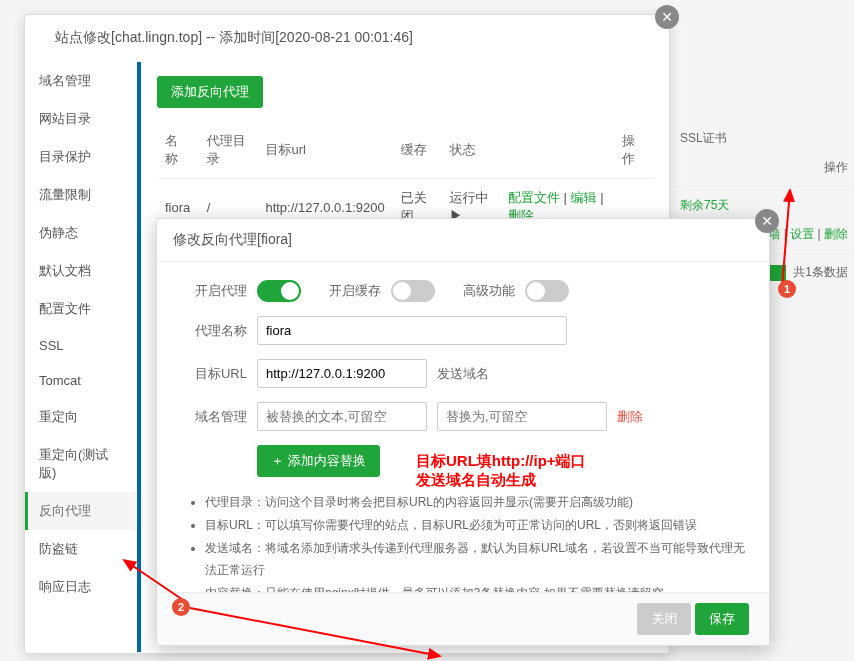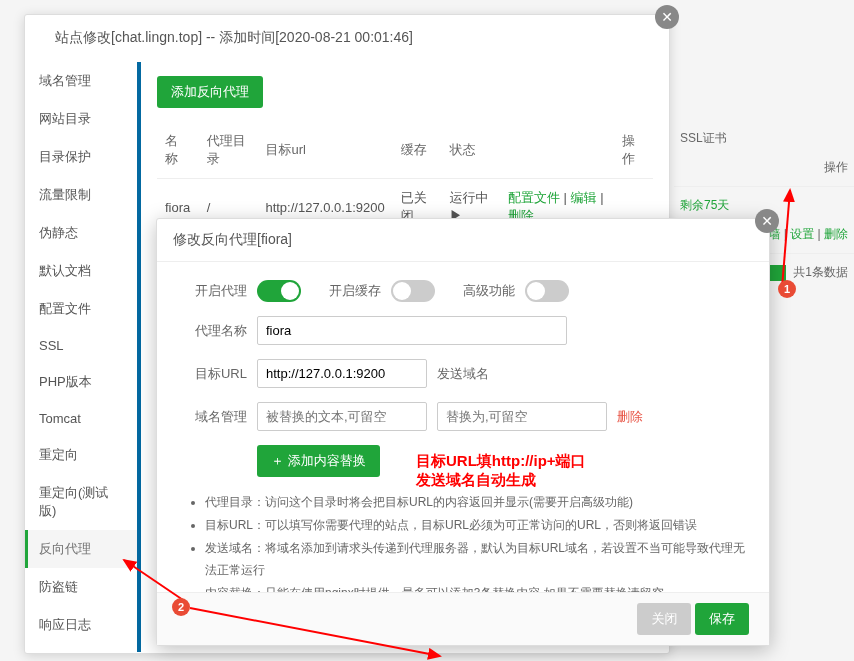--- a/index.html
+++ b/index.html
@@ -85,21 +85,20 @@
   <div class="outer-body">
     <div class="sidebar" id="sidebar">
         <div class="sidebar-item">域名管理</div>
         <div class="sidebar-item">网站目录</div>
         <div class="sidebar-item">目录保护</div>
         <div class="sidebar-item">流量限制</div>
         <div class="sidebar-item">伪静态</div>
         <div class="sidebar-item">默认文档</div>
         <div class="sidebar-item">配置文件</div>
         <div class="sidebar-item">SSL</div>
-        <div class="sidebar-item">PHP版本</div>
         <div class="sidebar-item">Tomcat</div>
         <div class="sidebar-item">重定向</div>
         <div class="sidebar-item">重定向(测试版)</div>
         <div class="sidebar-item active">反向代理</div>
         <div class="sidebar-item">防盗链</div>
         <div class="sidebar-item">响应日志</div>
       </div>
     <div class="main-pane">
       <button class="btn btn-green">添加反向代理</button>
       <table class="tbl">

